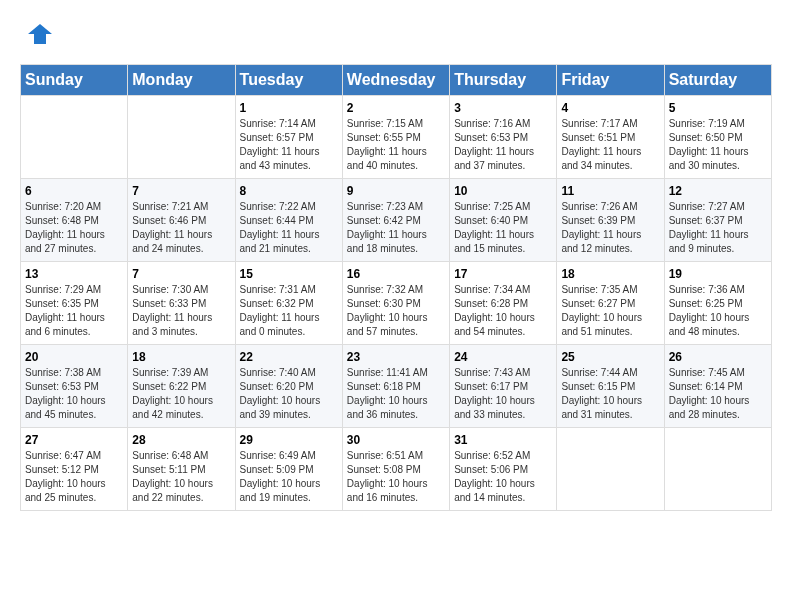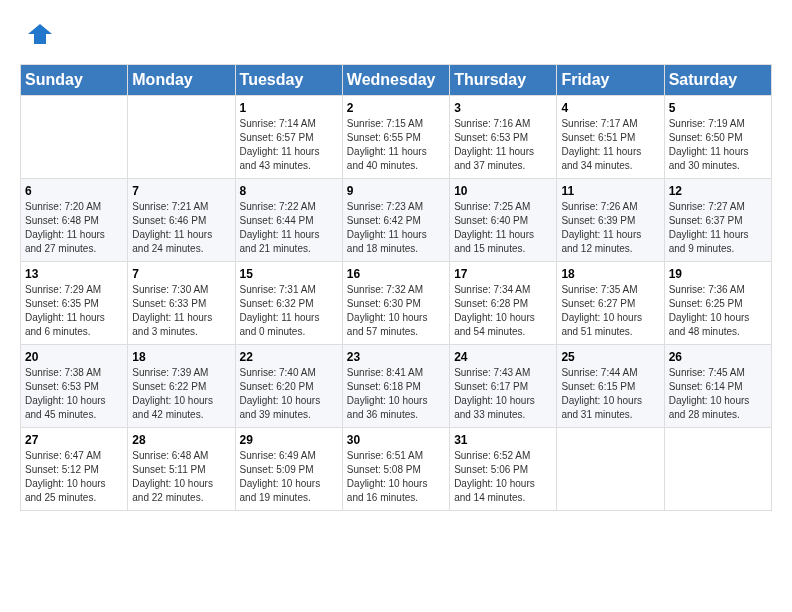--- a/index.html
+++ b/index.html
@@ -260,21 +260,21 @@
 Daylight: 10 hours and 42 minutes.</div>
         </td>
         <td>
           <span class="day-number">22</span>
           <div class="day-info">Sunrise: 7:40 AM
 Sunset: 6:20 PM
 Daylight: 10 hours and 39 minutes.</div>
         </td>
         <td>
           <span class="day-number">23</span>
-          <div class="day-info">Sunrise: 8:41 AM
+          <div class="day-info">Sunrise: 11:41 AM
 Sunset: 6:18 PM
 Daylight: 10 hours and 36 minutes.</div>
         </td>
         <td>
           <span class="day-number">24</span>
           <div class="day-info">Sunrise: 7:43 AM
 Sunset: 6:17 PM
 Daylight: 10 hours and 33 minutes.</div>
         </td>
         <td>

